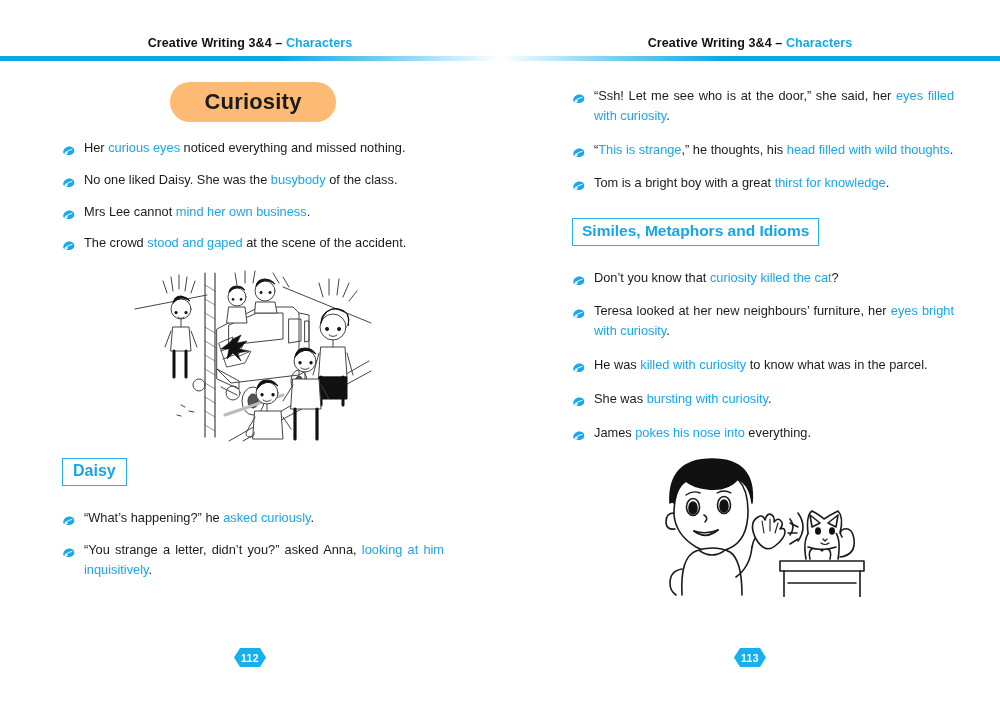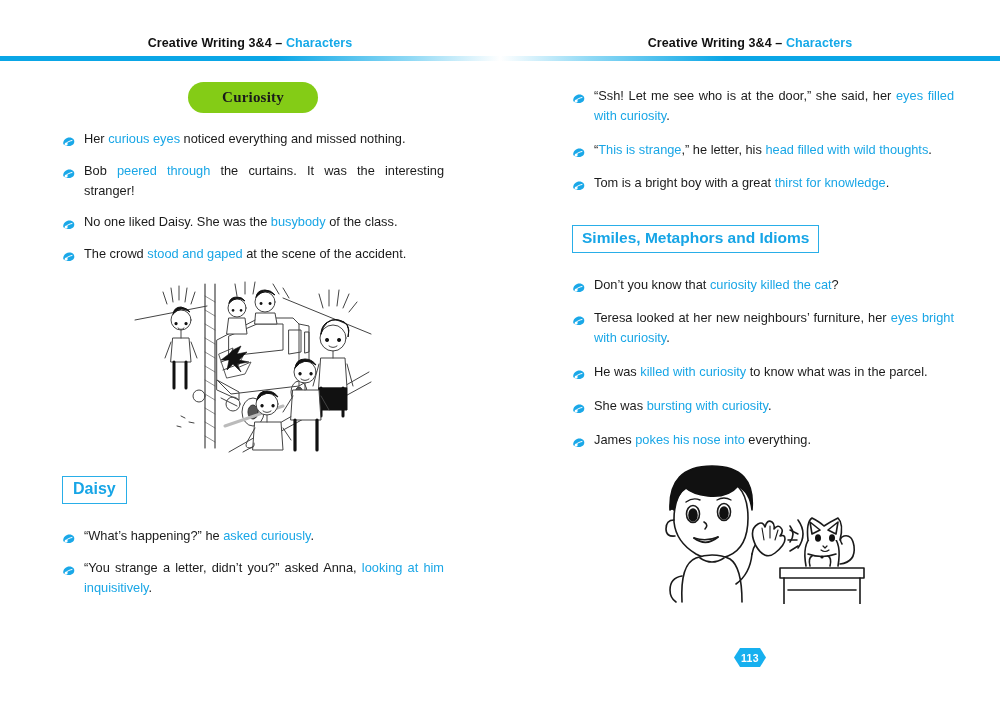--- a/index.html
+++ b/index.html
@@ -25,32 +25,31 @@
   .rule.left{background:linear-gradient(to right,#0aa6e6 0%,#0aa6e6 55%,#8fd9f5 82%,rgba(255,255,255,0) 100%);}
   .rule.right{background:linear-gradient(to left,#0aa6e6 0%,#0aa6e6 55%,#8fd9f5 82%,rgba(255,255,255,0) 100%);}
 
   
   .col{position:absolute;left:62px;right:56px;top:70px;}
   .page.right .col{left:72px;right:46px;top:74px;}
 
   
   .oval-wrap{text-align:center;margin:12px 0 16px 0;}
   .oval{
-    display:inline-block;background:#84cc16;color:#1a1a1a;
-    font-size:15px;font-weight:700;letter-spacing:.2px;
+    display:inline-block;background:#fdba74;color:#1a1a1a;
+    font-size:22px;font-weight:700;letter-spacing:.2px;
     padding:7px 34px;border-radius:50%/50%;
     border-radius:60px;
-    font-family:Liberation Serif, serif;
   }
 
   
   .boxhead{
     display:inline-block;border:1.6px solid #29aee8;
     color:#17a5e6;font-weight:700;font-size:15.5px;
-    padding:4px 9px 5px 9px;margin:18px 0 10px 0;line-height:1.05;
+    padding:4px 9px 5px 9px;margin:11px 0 10px 0;line-height:1.05;
   }
   .boxhead.speech{font-size:16px;padding:4px 10px 5px 10px;}
 
   
   ul.blist{list-style:none;margin:0;padding:0;}
   ul.blist li{
     position:relative;padding-left:22px;
     margin:12px 0 12px 0;
     font-size:12.8px;line-height:1.55;color:#1b1b1b;
     text-align:justify;
@@ -100,26 +99,26 @@
       <ul class="blist">
           <li><span class="bullet"><svg viewBox="0 0 14 11" width="14" height="11">
                 <path d="M1.2 7.6 C1.2 3.2 5.2 0.8 8.6 1.6 C11.8 2.4 13 5 12 7.2 C11 9.4 7.6 10.6 4.6 9.8 C2.6 9.3 1.2 8.6 1.2 7.6 Z" fill="#1aa8e8"></path>
                 <path d="M3.0 8.4 C4.6 6.4 7.2 5.0 10.4 4.4" stroke="#ffffff" stroke-width="1" fill="none"></path>
                 <circle cx="4.2" cy="7.9" r="1.5" fill="#ffffff"></circle>
               </svg></span><span class="">Her </span><span class="hl">curious eyes</span><span class=""> noticed everything and missed nothing.</span></li>
           <li><span class="bullet"><svg viewBox="0 0 14 11" width="14" height="11">
                 <path d="M1.2 7.6 C1.2 3.2 5.2 0.8 8.6 1.6 C11.8 2.4 13 5 12 7.2 C11 9.4 7.6 10.6 4.6 9.8 C2.6 9.3 1.2 8.6 1.2 7.6 Z" fill="#1aa8e8"></path>
                 <path d="M3.0 8.4 C4.6 6.4 7.2 5.0 10.4 4.4" stroke="#ffffff" stroke-width="1" fill="none"></path>
                 <circle cx="4.2" cy="7.9" r="1.5" fill="#ffffff"></circle>
-              </svg></span><span class="">Bob </span><span class="hl">peered through</span><span class=""> the curtains. It was the interesting stranger!</span></li>
-          <li><span class="bullet"><svg viewBox="0 0 14 11" width="14" height="11">
-                <path d="M1.2 7.6 C1.2 3.2 5.2 0.8 8.6 1.6 C11.8 2.4 13 5 12 7.2 C11 9.4 7.6 10.6 4.6 9.8 C2.6 9.3 1.2 8.6 1.2 7.6 Z" fill="#1aa8e8"></path>
-                <path d="M3.0 8.4 C4.6 6.4 7.2 5.0 10.4 4.4" stroke="#ffffff" stroke-width="1" fill="none"></path>
-                <circle cx="4.2" cy="7.9" r="1.5" fill="#ffffff"></circle>
               </svg></span><span class="">No one liked Daisy. She was the </span><span class="hl">busybody</span><span class=""> of the class.</span></li>
+          <li><span class="bullet"><svg viewBox="0 0 14 11" width="14" height="11">
+                <path d="M1.2 7.6 C1.2 3.2 5.2 0.8 8.6 1.6 C11.8 2.4 13 5 12 7.2 C11 9.4 7.6 10.6 4.6 9.8 C2.6 9.3 1.2 8.6 1.2 7.6 Z" fill="#1aa8e8"></path>
+                <path d="M3.0 8.4 C4.6 6.4 7.2 5.0 10.4 4.4" stroke="#ffffff" stroke-width="1" fill="none"></path>
+                <circle cx="4.2" cy="7.9" r="1.5" fill="#ffffff"></circle>
+              </svg></span><span class="">Mrs Lee cannot </span><span class="hl">mind her own business</span><span class="">.</span></li>
           <li><span class="bullet"><svg viewBox="0 0 14 11" width="14" height="11">
                 <path d="M1.2 7.6 C1.2 3.2 5.2 0.8 8.6 1.6 C11.8 2.4 13 5 12 7.2 C11 9.4 7.6 10.6 4.6 9.8 C2.6 9.3 1.2 8.6 1.2 7.6 Z" fill="#1aa8e8"></path>
                 <path d="M3.0 8.4 C4.6 6.4 7.2 5.0 10.4 4.4" stroke="#ffffff" stroke-width="1" fill="none"></path>
                 <circle cx="4.2" cy="7.9" r="1.5" fill="#ffffff"></circle>
               </svg></span><span class="">The crowd </span><span class="hl">stood and gaped</span><span class=""> at the scene of the accident.</span></li>
         </ul>
 
       <div class="illus">
         <svg width="240" height="178" viewBox="0 0 240 178" aria-hidden="true">
           <g fill="none" stroke="#444" stroke-width="1" stroke-linecap="round" stroke-linejoin="round">
@@ -221,20 +220,28 @@
               </svg></span><span class="">“What’s happening?” he </span><span class="hl">asked curiously</span><span class="">.</span></li>
           <li><span class="bullet"><svg viewBox="0 0 14 11" width="14" height="11">
                 <path d="M1.2 7.6 C1.2 3.2 5.2 0.8 8.6 1.6 C11.8 2.4 13 5 12 7.2 C11 9.4 7.6 10.6 4.6 9.8 C2.6 9.3 1.2 8.6 1.2 7.6 Z" fill="#1aa8e8"></path>
                 <path d="M3.0 8.4 C4.6 6.4 7.2 5.0 10.4 4.4" stroke="#ffffff" stroke-width="1" fill="none"></path>
                 <circle cx="4.2" cy="7.9" r="1.5" fill="#ffffff"></circle>
               </svg></span><span class="">“You strange a letter, didn’t you?” asked Anna, </span><span class="hl">looking at him inquisitively</span><span class="">.</span></li>
         </ul>
 
     </div>
 
+    <div class="pagenum">
+      <span class="hexbadge">
+        <svg class="hx" viewBox="0 0 32 19">
+          <polygon points="6,0 26,0 32,9.5 26,19 6,19 0,9.5" fill="#17b0ef"></polygon>
+        </svg>
+        <span>112</span>
+      </span>
+    </div>
   </div>
 
   <div class="page right">
 
     <div class="runhead">
       <span>Creative Writing 3&amp;4</span>
       <span class="dash">–</span>
       <span class="accent">Characters</span>
     </div>
     <div class="rule right"></div>
@@ -244,21 +251,21 @@
       <ul class="blist">
           <li><span class="bullet"><svg viewBox="0 0 14 11" width="14" height="11">
                 <path d="M1.2 7.6 C1.2 3.2 5.2 0.8 8.6 1.6 C11.8 2.4 13 5 12 7.2 C11 9.4 7.6 10.6 4.6 9.8 C2.6 9.3 1.2 8.6 1.2 7.6 Z" fill="#1aa8e8"></path>
                 <path d="M3.0 8.4 C4.6 6.4 7.2 5.0 10.4 4.4" stroke="#ffffff" stroke-width="1" fill="none"></path>
                 <circle cx="4.2" cy="7.9" r="1.5" fill="#ffffff"></circle>
               </svg></span><span class="">“Ssh! Let me see who is at the door,” she said, her </span><span class="hl">eyes filled with curiosity</span><span class="">.</span></li>
           <li><span class="bullet"><svg viewBox="0 0 14 11" width="14" height="11">
                 <path d="M1.2 7.6 C1.2 3.2 5.2 0.8 8.6 1.6 C11.8 2.4 13 5 12 7.2 C11 9.4 7.6 10.6 4.6 9.8 C2.6 9.3 1.2 8.6 1.2 7.6 Z" fill="#1aa8e8"></path>
                 <path d="M3.0 8.4 C4.6 6.4 7.2 5.0 10.4 4.4" stroke="#ffffff" stroke-width="1" fill="none"></path>
                 <circle cx="4.2" cy="7.9" r="1.5" fill="#ffffff"></circle>
-              </svg></span><span class="">“</span><span class="hl">This is strange</span><span class="">,” he letter, his </span><span class="hl">head filled with wild thoughts</span><span class="">.</span></li>
+              </svg></span><span class="">“</span><span class="hl">This is strange</span><span class="">,” he thoughts, his </span><span class="hl">head filled with wild thoughts</span><span class="">.</span></li>
           <li><span class="bullet"><svg viewBox="0 0 14 11" width="14" height="11">
                 <path d="M1.2 7.6 C1.2 3.2 5.2 0.8 8.6 1.6 C11.8 2.4 13 5 12 7.2 C11 9.4 7.6 10.6 4.6 9.8 C2.6 9.3 1.2 8.6 1.2 7.6 Z" fill="#1aa8e8"></path>
                 <path d="M3.0 8.4 C4.6 6.4 7.2 5.0 10.4 4.4" stroke="#ffffff" stroke-width="1" fill="none"></path>
                 <circle cx="4.2" cy="7.9" r="1.5" fill="#ffffff"></circle>
               </svg></span><span class="">Tom is a bright boy with a great </span><span class="hl">thirst for knowledge</span><span class="">.</span></li>
         </ul>
 
       <div>
         <span class="boxhead">Similes, Metaphors and Idioms</span>
       </div>

